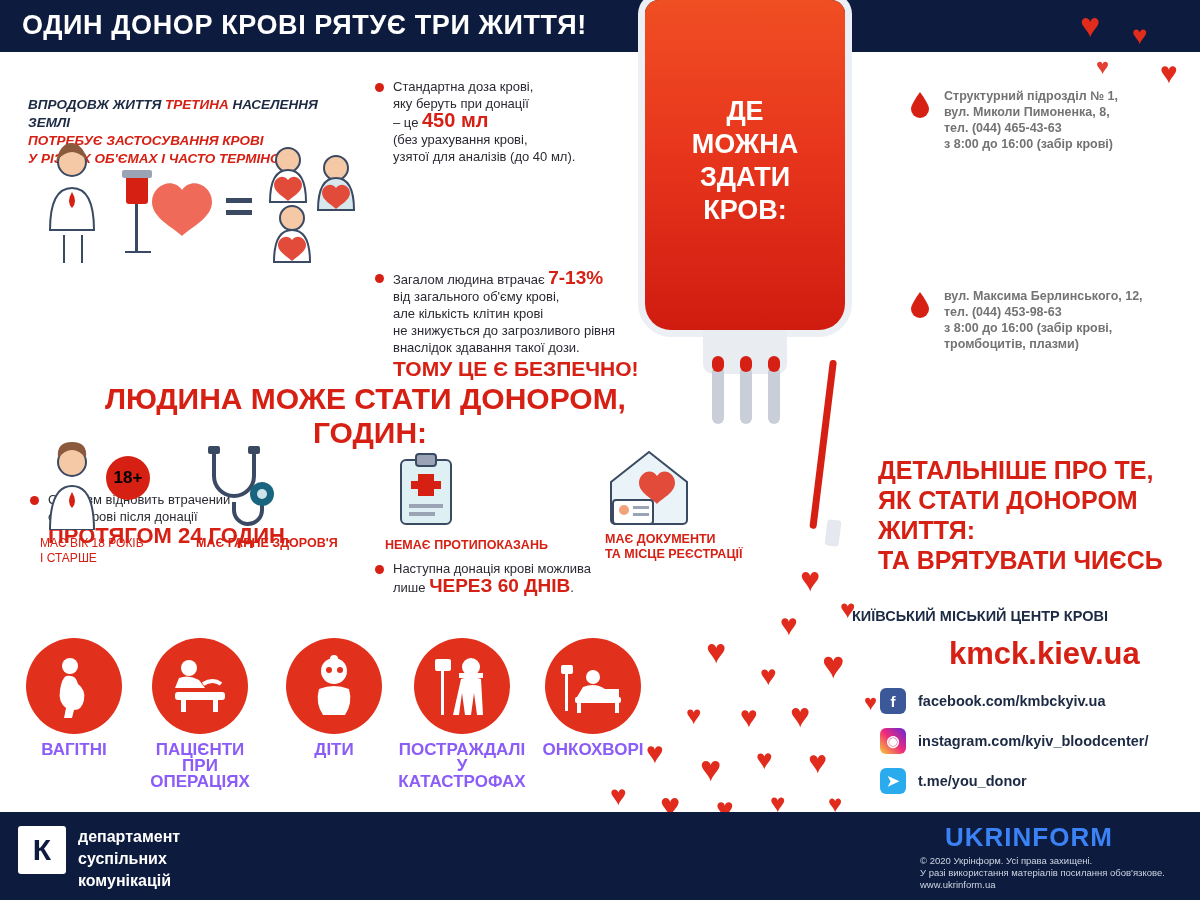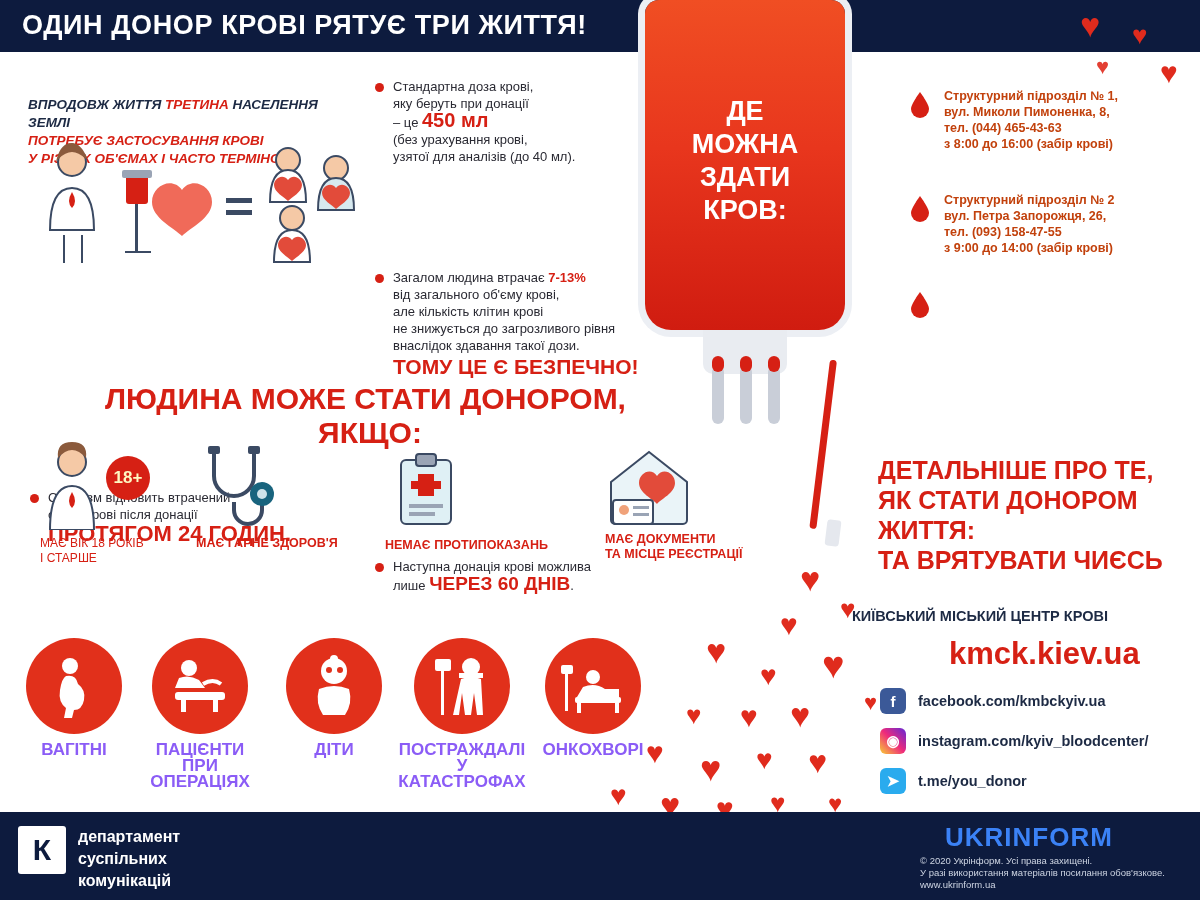--- a/index.html
+++ b/index.html
@@ -72,21 +72,21 @@
     background:#e1301b;
     display:flex;align-items:center;justify-content:center;
     color:#fff;
   }
   .circle-cap{
     text-align:center;color:#8b5cf6;font-weight:bold;font-size:17px;line-height:16px;
     width:130px;margin-left:-17px;margin-top:8px;
   }
 
   
-  .loc{font-size:12.5px;line-height:16px;color:#c2410c;font-weight:bold;}
+  .loc{font-size:12.5px;line-height:16px;color:#737373;font-weight:bold;}
   .drop{
     width:20px;height:26px;position:absolute;left:0;top:4px;
   }
 
   
   .footer-band{
     left:0;top:812px;width:1200px;height:88px;background:#0d1b3e;
   }
   .dept-text{
     left:78px;top:826px;color:#fff;font-size:16px;line-height:22px;font-weight:bold;
@@ -187,21 +187,21 @@
       </div>
       <div>(без урахування крові,</div>
       <div>узятої для аналізів (до 40 мл).</div>
     </div>
   </div>
 
   <div class="abs bullet" style="left:375px;top:182px;width:280px;">
     <div class="bullet-dot"></div>
     <div class="sm">
       <div>
-        <span>Загалом людина втрачає </span><span class="red b" style="font-size:13px;">7-13%</span>
+        <span>Загалом людина втрачає </span><span class="red b" style="font-size:19px;">7-13%</span>
       </div>
       <div>від загального об'єму крові,</div>
       <div>але кількість клітин крові</div>
       <div>не знижується  до загрозливого рівня</div>
       <div>внаслідок здавання такої дози.</div>
       <div class="red b" style="font-size:21px;margin-top:4px;">ТОМУ ЦЕ Є БЕЗПЕЧНО!</div>
     </div>
   </div>
 
   <div class="abs bullet" style="left:30px;top:296px;width:300px;">
@@ -247,56 +247,49 @@
         </svg>
     </div>
     <div class="loc" style="margin-left:34px;">
       <div>Структурний підрозділ № 1,</div>
       <div>вул. Миколи Пимоненка, 8,</div>
       <div>тел. (044) 465-43-63</div>
       <div>з 8:00 до 16:00 (забір крові)</div>
     </div>
   </div>
 
-  <div class="abs" style="left:910px;top:192px;width:280px;">
-    <div class="drop">
-      <svg width="20" height="26" viewBox="0 0 20 26">
-          <path d="M10 0 C10 0 19 12 19 17 A9 9 0 1 1 1 17 C1 12 10 0 10 0z" fill="#d62014"></path>
-        </svg>
-    </div>
-    <div class="loc" style="margin-left:34px;">
-      <div>Структурний підрозділ № 2</div>
-      <div>вул. Петра Запорожця, 26,</div>
-      <div>тел. (093) 158-47-55</div>
-      <div>з 9:00 до 14:00 (забір крові)</div>
-    </div>
-  </div>
 
   <div class="abs" style="left:910px;top:288px;width:290px;">
     <div class="drop">
       <svg width="20" height="26" viewBox="0 0 20 26">
           <path d="M10 0 C10 0 19 12 19 17 A9 9 0 1 1 1 17 C1 12 10 0 10 0z" fill="#d62014"></path>
         </svg>
     </div>
+    <div class="loc" style="margin-left:34px;">
+      <div>вул. Максима Берлинського, 12,</div>
+      <div>тел. (044) 453-98-63</div>
+      <div>з 8:00 до 16:00 (забір крові,</div>
+      <div>тромбоцитів, плазми)</div>
+    </div>
   </div>
 
   <div class="abs section-h" style="left:105px;top:382px;width:560px;">
     <div>ЛЮДИНА МОЖЕ СТАТИ ДОНОРОМ,</div>
-    <div style="text-align:center;width:530px;">ЯКЩО:</div>
+    <div style="text-align:center;width:530px;">ГОДИН:</div>
   </div>
 
   <div class="abs" style="left:40px;top:442px;width:150px;">
     <div style="height:88px;position:relative;">
       <svg width="70" height="88" viewBox="0 0 70 88">
         <circle cx="32" cy="20" r="14" fill="#f5c9a6" stroke="#3b4a63" stroke-width="2"></circle>
         <path d="M18 16 q14 -16 28 0 q2 -16 -14 -16 q-16 0 -14 16z" fill="#8b5a3c"></path>
         <path d="M10 88 q0 -44 22 -44 q22 0 22 44z" fill="#fff" stroke="#3b4a63" stroke-width="2"></path>
         <path d="M32 50 q6 10 0 16 q-6 -6 0 -16z" fill="#d62014"></path>
       </svg>
-      <div style="position:absolute;left:66px;top:14px;width:44px;height:44px;border-radius:50%;background:#d62014;color:#fef9c3;font-weight:bold;font-size:17px;display:flex;align-items:center;justify-content:center;">18+</div>
+      <div style="position:absolute;left:66px;top:14px;width:44px;height:44px;border-radius:50%;background:#d62014;color:#000000;font-weight:bold;font-size:17px;display:flex;align-items:center;justify-content:center;">18+</div>
     </div>
     <div style="color:#d62014;font-weight:normal;font-size:12px;line-height:15px;margin-top:6px;">
       <div>МАЄ ВІК 18 РОКІВ</div>
       <div>І СТАРШЕ</div>
     </div>
   </div>
 
   <div class="abs" style="left:196px;top:442px;width:160px;">
     <div style="height:88px;">
       <svg width="90" height="88" viewBox="0 0 90 88">

